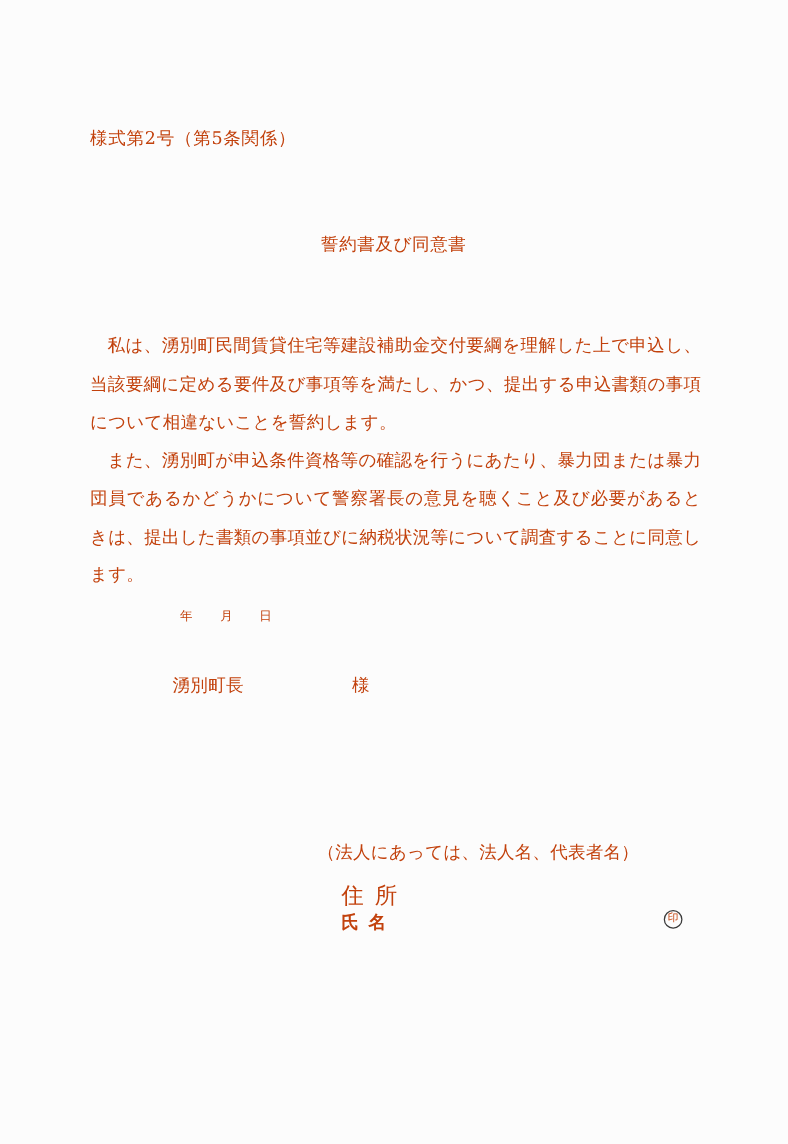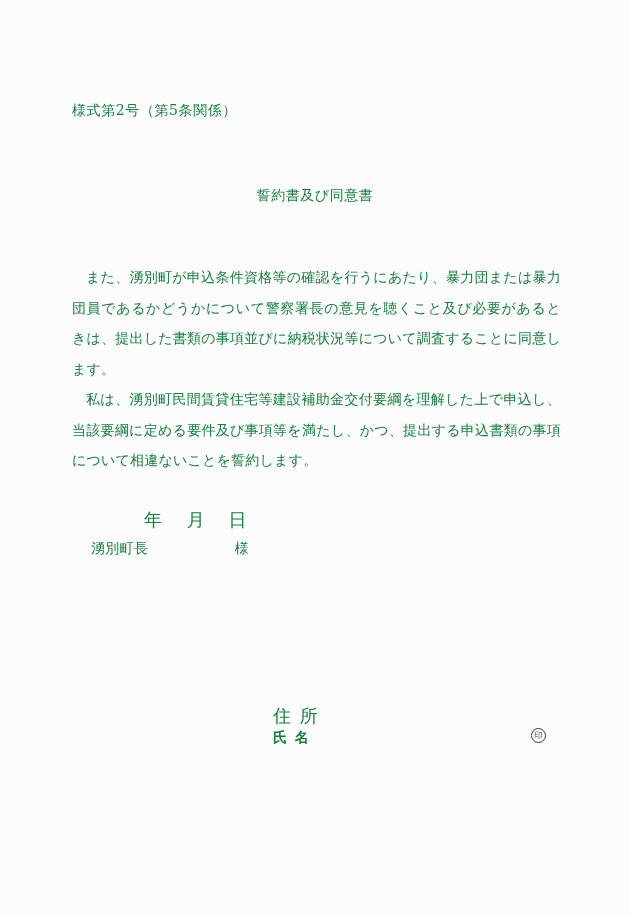--- a/index.html
+++ b/index.html
@@ -5,21 +5,21 @@
   html, body {
     margin: 0;
     padding: 0;
     background: #fcfcfc;
   }
   .page {
     position: relative;
     width: 630px;
     height: 915px;
     background: #fcfcfc;
-    color: #15803d;
+    color: #c2410c;
     font-family: "DejaVu Serif", "Liberation Serif", serif;
     overflow: hidden;
   }
   .form-number {
     position: absolute;
     left: 72px;
     top: 102px;
     font-size: 14px;
     letter-spacing: 0.6px;
     white-space: nowrap;
@@ -47,35 +47,35 @@
     letter-spacing: 0.2px;
   }
   .body-text p {
     margin: 0;
     text-indent: 14px;
     text-align-last: left;
   }
   .date-line {
     position: absolute;
     left: 72px;
-    top: 508px;
-    font-size: 18px;
+    top: 486px;
+    font-size: 10px;
     white-space: nowrap;
   }
   .date-line .year-label  { margin-left: 72px; }
   .date-line .month-label { margin-left: 19px; }
   .date-line .day-label   { margin-left: 18px; }
   .recipient-line {
     position: absolute;
     left: 72px;
     top: 540px;
     font-size: 14px;
     white-space: nowrap;
   }
-  .recipient-line .addressee { margin-left: 19px; letter-spacing: 0.3px; }
+  .recipient-line .addressee { margin-left: 66px; letter-spacing: 0.3px; }
   .recipient-line .honorific { margin-left: 82px; }
   .corporate-note {
     position: absolute;
     left: 254px;
     top: 673px;
     font-size: 14px;
     letter-spacing: 0.2px;
     white-space: nowrap;
   }
   .address-label {
@@ -117,35 +117,36 @@
 </head>
 <body>
 
 <div class="page">
 
   <div class="form-number">様式第2号（第5条関係）</div>
 
   <h1 class="doc-title">誓約書及び同意書</h1>
 
   <div class="body-text">
+    <p>私は、湧別町民間賃貸住宅等建設補助金交付要綱を理解した上で申込し、当該要綱に定める要件及び事項等を満たし、かつ、提出する申込書類の事項について相違ないことを誓約します。</p>
     <p>また、湧別町が申込条件資格等の確認を行うにあたり、暴力団または暴力団員であるかどうかについて警察署長の意見を聴くこと及び必要があるときは、提出した書類の事項並びに納税状況等について調査することに同意します。</p>
-    <p>私は、湧別町民間賃貸住宅等建設補助金交付要綱を理解した上で申込し、当該要綱に定める要件及び事項等を満たし、かつ、提出する申込書類の事項について相違ないことを誓約します。</p>
   </div>
 
   <div class="date-line">
     <span class="year-label">年</span>
     <span class="month-label">月</span>
     <span class="day-label">日</span>
   </div>
 
   <div class="recipient-line">
     <span class="addressee">湧別町長</span>
     <span class="honorific">様</span>
   </div>
 
+  <div class="corporate-note">（法人にあっては、法人名、代表者名）</div>
 
   <div class="address-label">住 所</div>
 
   <div class="name-label">氏 名</div>
 
   <div class="seal-mark">
     <span>印</span>
   </div>
 
 </div>

